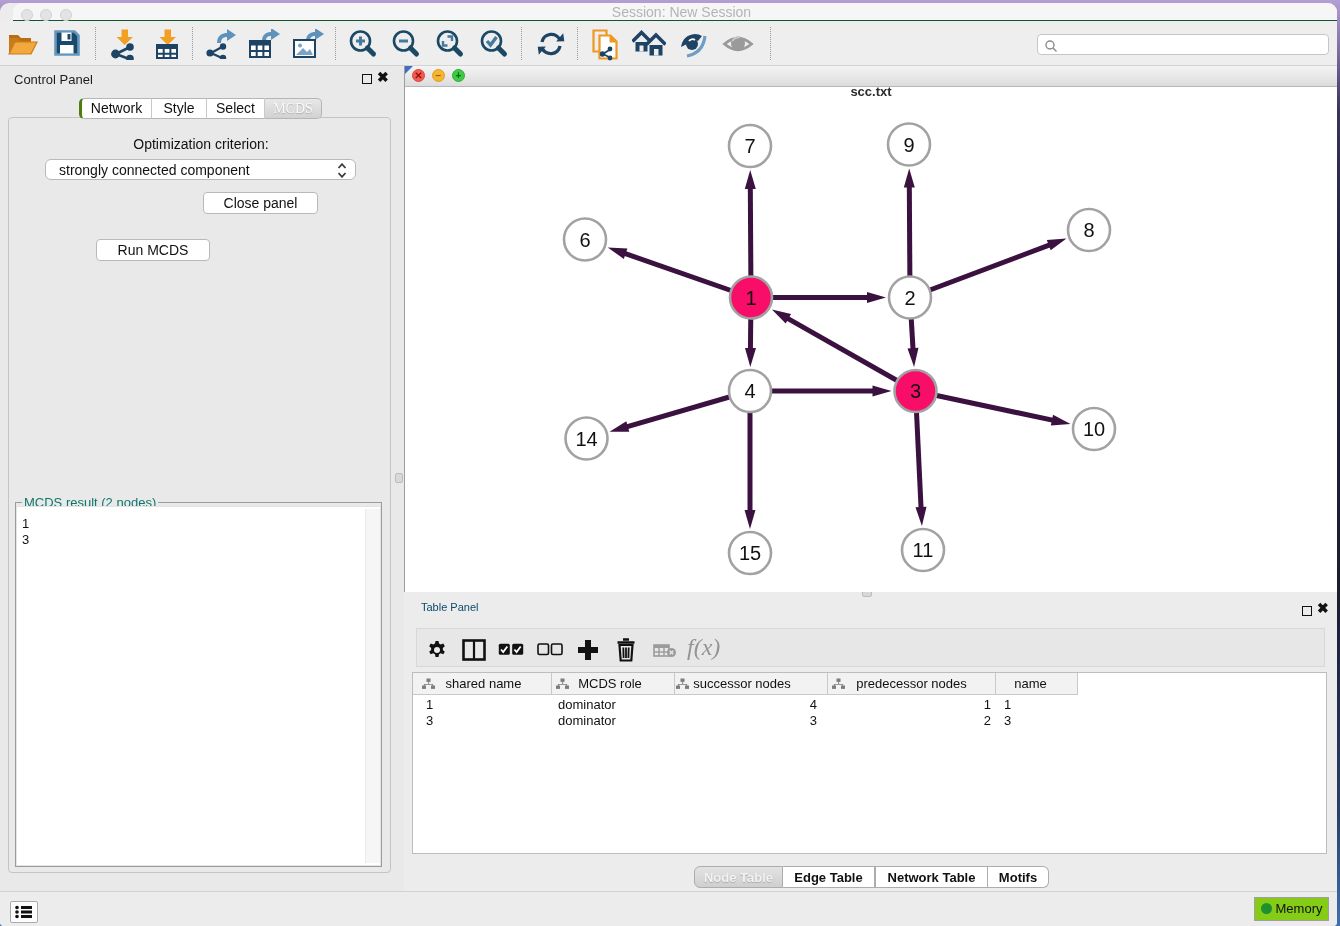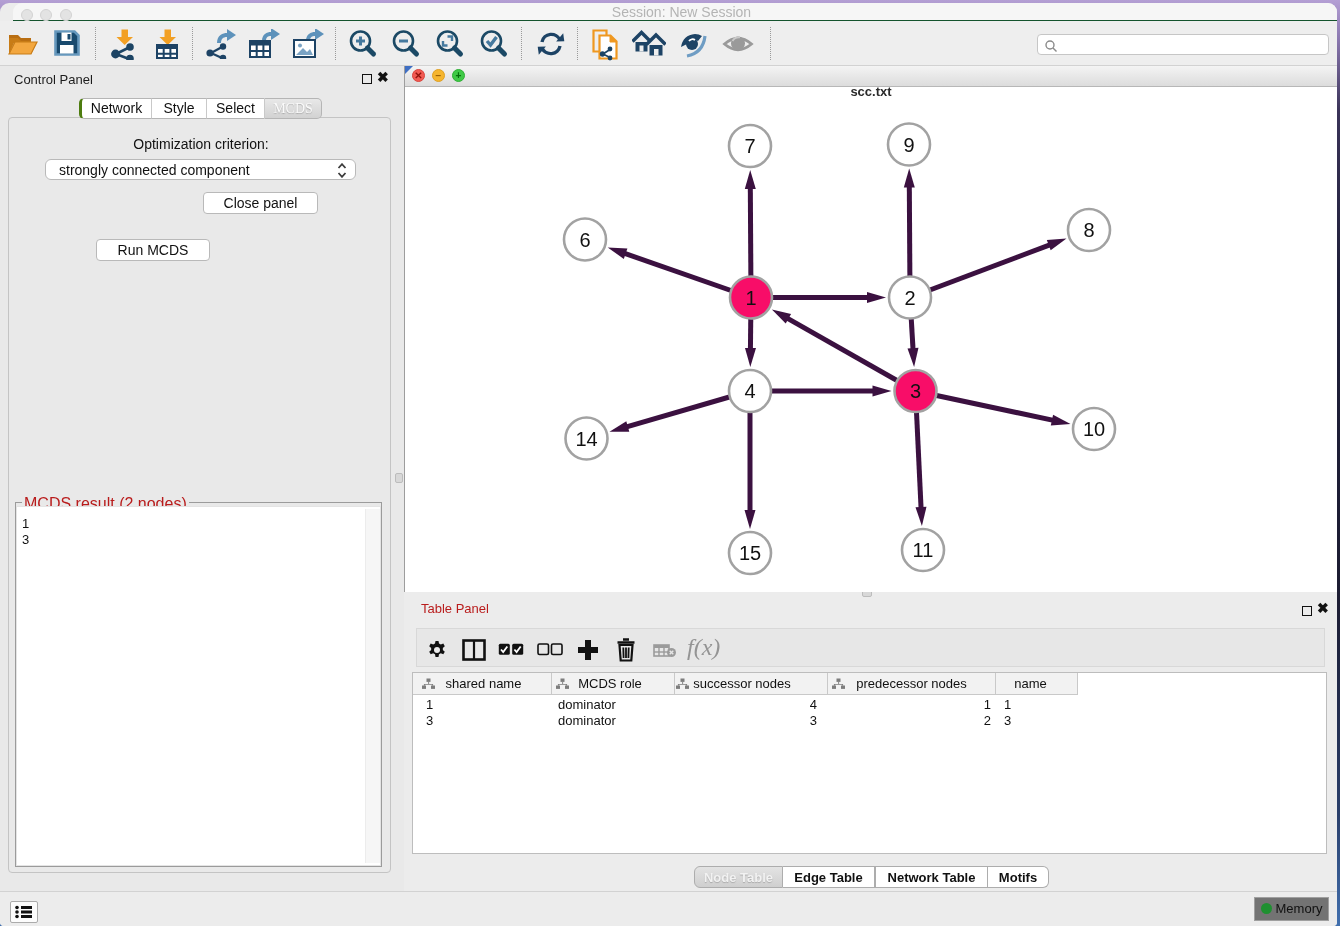--- a/index.html
+++ b/index.html
@@ -38,33 +38,33 @@
   background:#ececec; border-top:1px solid #d2d2d2; }
 
 #netframe { position:absolute; left:404px; top:63px; width:933px; height:526px;
   background:#fff; border-left:1px solid #9d9d9d; }
 #nettitle { position:absolute; left:0; top:0; width:932px; height:21px;
   background:linear-gradient(180deg,#f4f4f4,#dcdcdc); border-bottom:1px solid #b7b7b7; }
 #nettitle .mbtn { position:absolute; top:3px; width:13px; height:13px; border-radius:50%;
   font-size:10px; font-weight:bold; text-align:center; line-height:12px; }
 
 #tpanel { position:absolute; left:404px; top:594px; width:933px; height:294px; background:#ececec; }
-#tpanel-title { position:absolute; left:17px; top:4px; font-size:13px; color:#b91c1c; }
+#tpanel-title { position:absolute; left:17px; top:4px; font-size:11px; color:#0c4a6e; }
 #ttoolbar { position:absolute; left:12px; top:31px; width:909px; height:39px;
   background:#e7e7e7; border:1px solid #d8d8d8; }
 #ttable { position:absolute; left:8px; top:75px; width:915px; height:182px; background:#fff;
   border:1px solid #bdbdbd; }
 .hcell { position:absolute; top:0; height:22px; background:#f2f2f2;
   border-right:1px solid #c9c9c9; border-bottom:1px solid #c9c9c9;
   font-size:13px; color:#111; text-align:center; line-height:21px; }
 .cellv { position:absolute; font-size:13px; color:#111; height:16px; line-height:16px; }
 .hico { position:absolute; top:5px; }
 .seg2 { position:absolute; top:0; height:22px; background:#fff; font-size:13px; font-weight:bold;
   color:#111; text-align:center; line-height:22px; border:1px solid #adadad; }
-#memorybtn { position:absolute; left:1254px; top:894px; width:75px; height:24px; background:#737373;
+#memorybtn { position:absolute; left:1254px; top:894px; width:75px; height:24px; background:#84cc16;
   border:1px solid #9f9f9f; font-size:13px; color:#111; text-align:center; line-height:22px; }
 </style>
 </head>
 <body>
 <div id="win">
   <div id="titlebar">
     <div class="tl" style="left:8px;"></div>
     <div class="tl" style="left:27px;"></div>
     <div class="tl" style="left:47px;"></div>
     <div id="title-text">Session: New Session</div>
@@ -223,21 +223,21 @@
       <div class="btn" style="left:36px;top:41px;width:311px;height:21px;border-radius:6px;text-align:right;">
         <span style="position:absolute;left:13px;top:1px;line-height:18px;">strongly connected component</span>
         <svg style="position:absolute;right:7px;top:3px;" width="12" height="15" viewBox="0 0 12 15">
           <path d="M2.5 5 L6 1.2 L9.5 5" fill="none" stroke="#3c3c3c" stroke-width="1.8"></path>
           <path d="M2.5 10 L6 13.8 L9.5 10" fill="none" stroke="#3c3c3c" stroke-width="1.8"></path>
         </svg>
       </div>
       <div class="btn" style="left:87px;top:74px;width:114px;height:22px;line-height:20px;margin-top:47px;">Run MCDS</div>
       <div class="btn" style="left:194px;top:74px;width:115px;height:22px;line-height:20px;">Close panel</div>
       <div id="groupbox">
-        <div style="position:absolute;left:6px;top:-8px;background:#e9e9e9;padding:0 2px;font-size:16px;color:#b91c1c;">MCDS result (2 nodes)</div>
+        <div style="position:absolute;left:6px;top:-8px;background:#e9e9e9;padding:0 2px;font-size:13px;color:#0f766e;">MCDS result (2 nodes)</div>
         <div id="resultarea">
           <div style="position:absolute;left:5px;top:9px;">1</div>
           <div style="position:absolute;left:5px;top:25px;">3</div>
           <div style="position:absolute;right:0px;top:2px;width:15px;height:354px;background:#f6f6f6;border-left:1px solid #ececec;"></div>
         </div>
       </div>
     </div>
   </div>
 
   <div class="tabseg" style="left:79px;top:95px;width:72px;border-left:3px solid #4d7c0f;border-radius:5px 0 0 5px;">Network</div>

